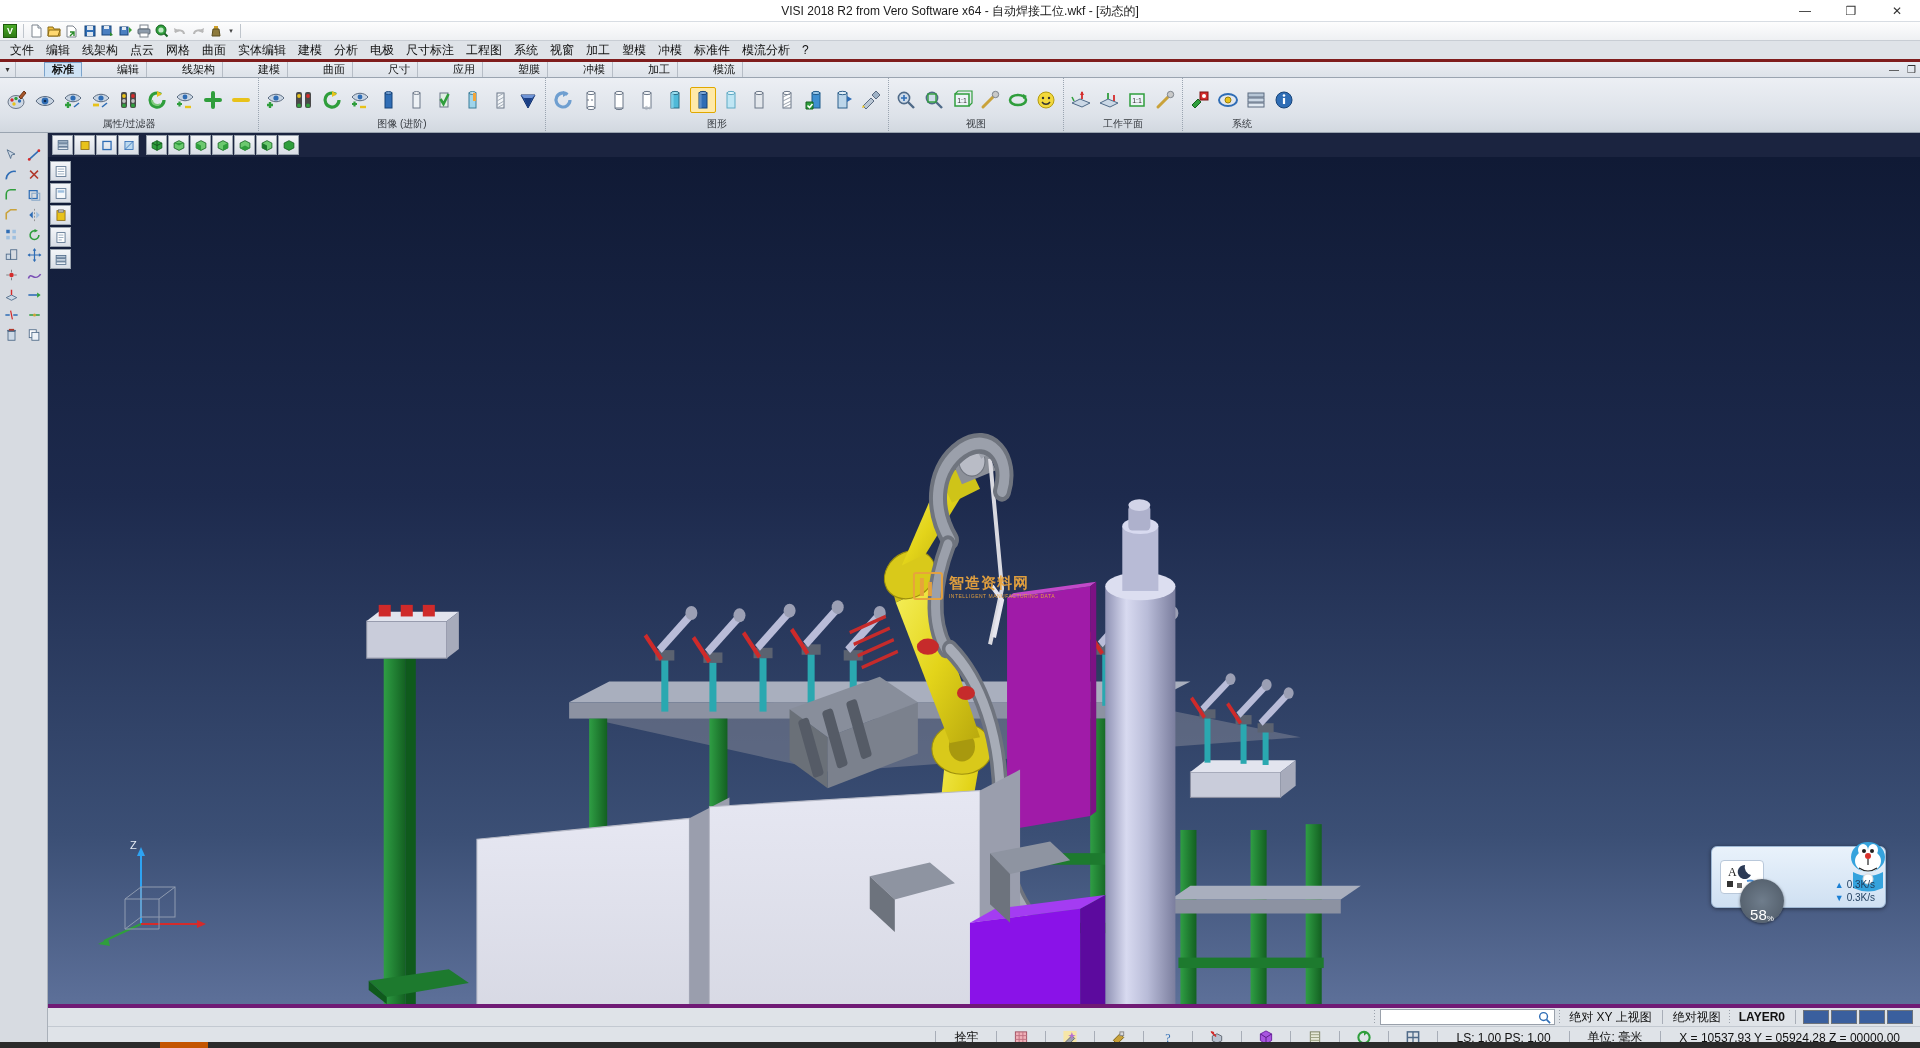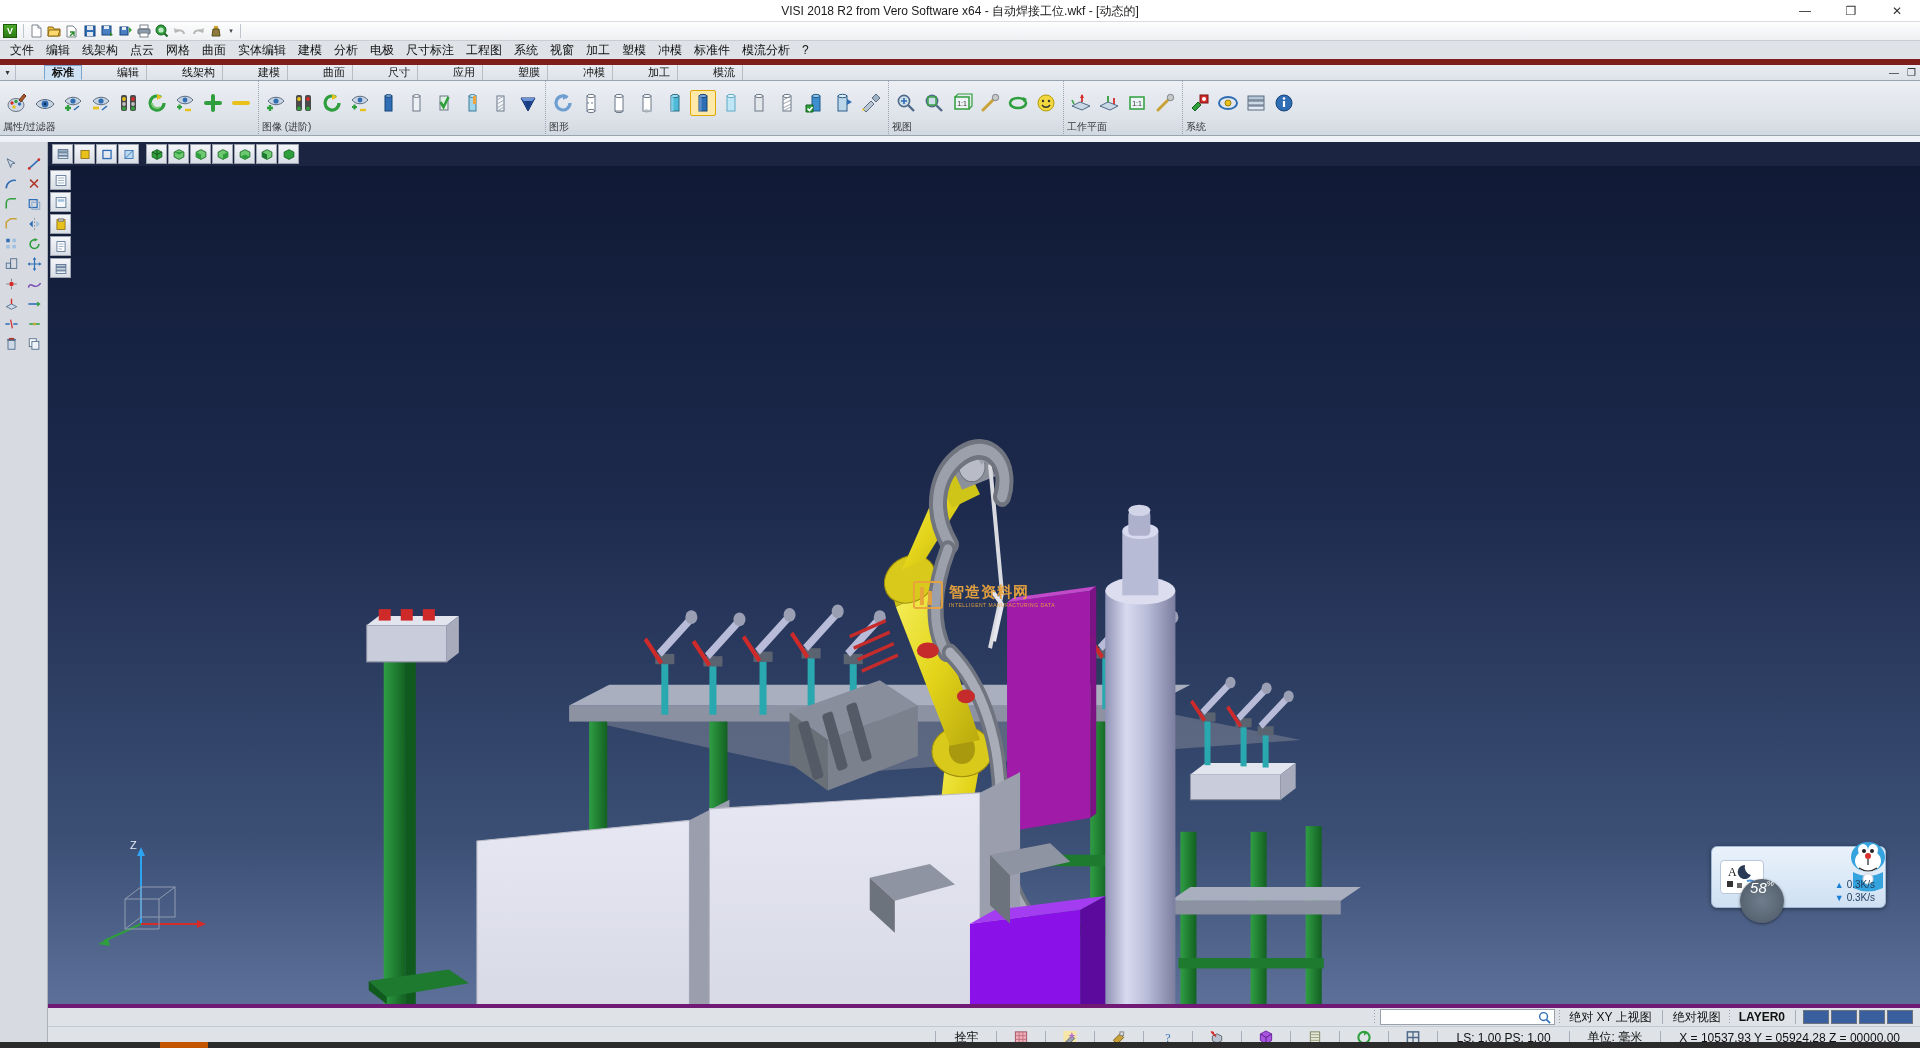--- a/index.html
+++ b/index.html
@@ -61,21 +61,21 @@
     display: flex; align-items: center; justify-content: center;
   }
   .qat-arrow { font-size: 7px; color: #444; width: 12px; text-align:center; }
 
   
   .menubar {
     height: 26px; flex: 0 0 18px;
     background: #dfe3e8;
     display: flex; align-items: center;
     padding-left: 4px;
-    border-bottom: 6px solid #7f1d1d;
+    border-bottom: 3px solid #7f1d1d;
   }
   .menu-item {
     font-size: 12px; color: #111;
     padding: 1px 6px; white-space: nowrap;
     line-height: 16px;
   }
 
   
   .tabsrow {
     height: 16px; flex: 0 0 16px;
@@ -124,32 +124,32 @@
     display: flex; flex-direction: column;
     position: relative;
     padding: 0 3px;
   }
   .rgroup + .rgroup { border-left: 1px dotted #9aa4b0; }
   .rgroup-icons {
     display: flex; align-items: center;
     height: 40px; padding-top: 3px;
   }
   .rgroup-label {
-    font-size: 10px; color: #33373d;
+    text-align: center; font-size: 10px; color: #33373d;
     line-height: 12px; height: 12px;
   }
   .ricon {
     width: 26px; height: 26px; margin: 0 1px;
     display: flex; align-items: center; justify-content: center;
     position: relative;
   }
   .ricon.sel { background: #ffe9a8; border: 1px solid #e0a800; border-radius: 2px; }
 
   
-  .body-area { flex: 1 1 auto; display: flex; position: relative; min-height: 0; margin-top: 6px; }
+  .body-area { flex: 1 1 auto; display: flex; position: relative; min-height: 0; }
   .lefttools {
     width: 48px; flex: 0 0 48px;
     background: #d7dbe1;
     border-right: 1px solid #a9b0b9;
     display: flex; flex-direction: column;
     padding-top: 12px;
   }
   .lt-grid { display: flex; flex-wrap: wrap; width: 48px; }
   .lt-btn {
     width: 23px; height: 20px;
@@ -237,22 +237,22 @@
   }
   .dl-tile {
     width: 44px; height: 34px; margin-left: 8px;
     background: #fff; border: 1px solid #b9c8da; border-radius: 4px;
     position: relative;
   }
   .dl-pct {
     position: absolute; left: 28px; bottom: -16px;
     width: 44px; height: 44px; border-radius: 50%;
     background: radial-gradient(#6f7d8c,#4d5864);
-    color: #fff; display: flex; align-items: flex-start; justify-content: center;
-    font-size: 15px; box-shadow: 0 1px 3px rgba(0,0,0,.5); font-style: italic;
+    color: #fff; display: flex; align-items: flex-end; justify-content: center;
+    font-size: 15px; box-shadow: 0 1px 3px rgba(0,0,0,.5);
   }
   .dl-pct sub { font-size: 8px; }
   .dl-speeds {
     position: absolute; right: 10px; bottom: 4px;
     display: flex; flex-direction: column; gap: 2px;
   }
   .dl-speed {
     font-size: 10px; color: #1e3c5c; display: flex; align-items: center; gap: 3px;
   }
   .dl-arrow { font-size: 9px; color: #1a7fd4; }

